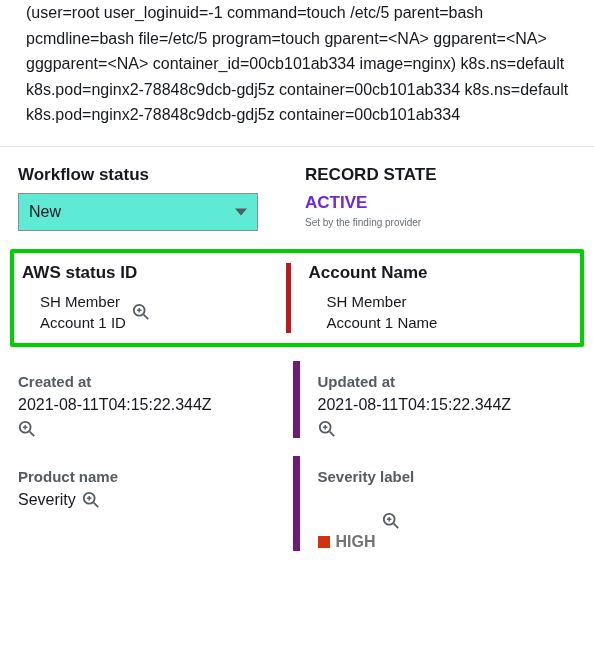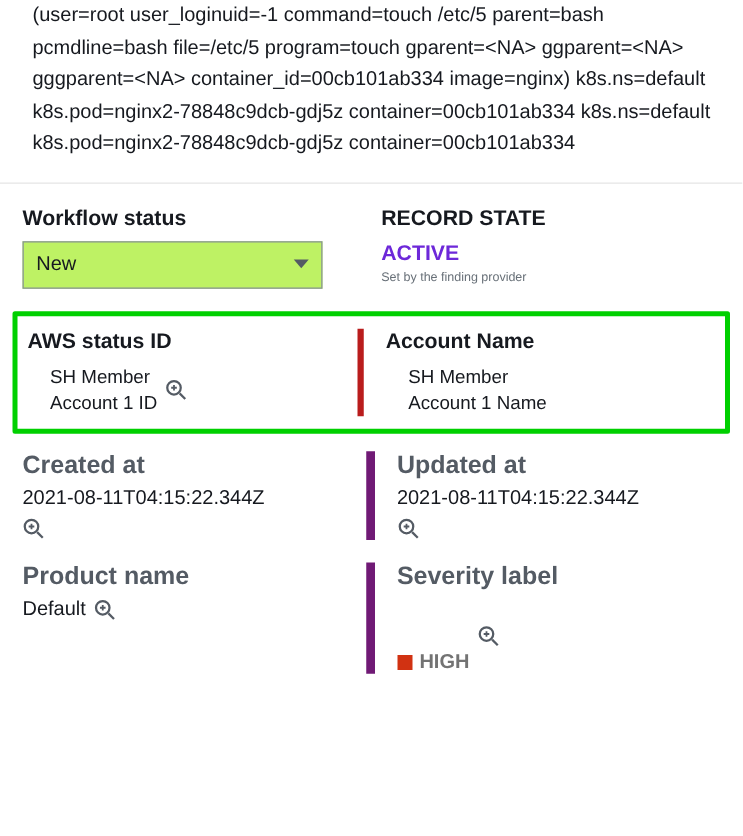--- a/index.html
+++ b/index.html
@@ -33,23 +33,24 @@
       padding-left: 18px;
     }
     .field-label {
       font-weight: 700;
       font-size: 17px;
       color: #16191f;
       margin-bottom: 8px;
     }
     .field-label-gray {
       font-weight: 700;
-      font-size: 20px;
+      font-size: 15px;
       color: #545b64;
       margin-bottom: 6px;
+      margin-top: 12px;
     }
     .field-value {
       font-size: 16px;
       color: #16191f;
     }
     .field-value-strong {
       font-size: 17px;
       font-weight: 600;
       color: #6d28d9;
       margin-bottom: 4px;
@@ -59,21 +60,21 @@
       color: #687078;
     }
     .select-wrap {
       position: relative;
       width: 240px;
     }
     .select {
       width: 100%;
       height: 38px;
       border: 1px solid #879196;
-      background: #bef264;
+      background: #5eead4;
       padding: 0 36px 0 10px;
       font-size: 16px;
       color: #16191f;
       text-align: left;
       cursor: pointer;
       display: flex;
       align-items: center;
     }
     .select-caret {
       position: absolute;
@@ -217,21 +218,21 @@
           <line x1="8" y1="5.5" x2="8" y2="10.5" stroke="#545b64" stroke-width="1.6"></line>
         </svg>
     </span>
   </div>
 </div>
 
 <div class="two-col" style="padding-top:0;">
   <div class="col">
     <div class="field-label-gray">Product name</div>
     <div class="inline-row">
-      <span class="field-value">Default</span>
+      <span class="field-value">Severity</span>
       <span class="zoom-icon">
         <svg viewBox="0 0 20 20" width="18" height="18">
             <circle cx="8" cy="8" r="6" fill="none" stroke="#545b64" stroke-width="2"></circle>
             <line x1="13" y1="13" x2="18" y2="18" stroke="#545b64" stroke-width="2"></line>
             <line x1="5.5" y1="8" x2="10.5" y2="8" stroke="#545b64" stroke-width="1.6"></line>
             <line x1="8" y1="5.5" x2="8" y2="10.5" stroke="#545b64" stroke-width="1.6"></line>
           </svg>
       </span>
     </div>
   </div>

